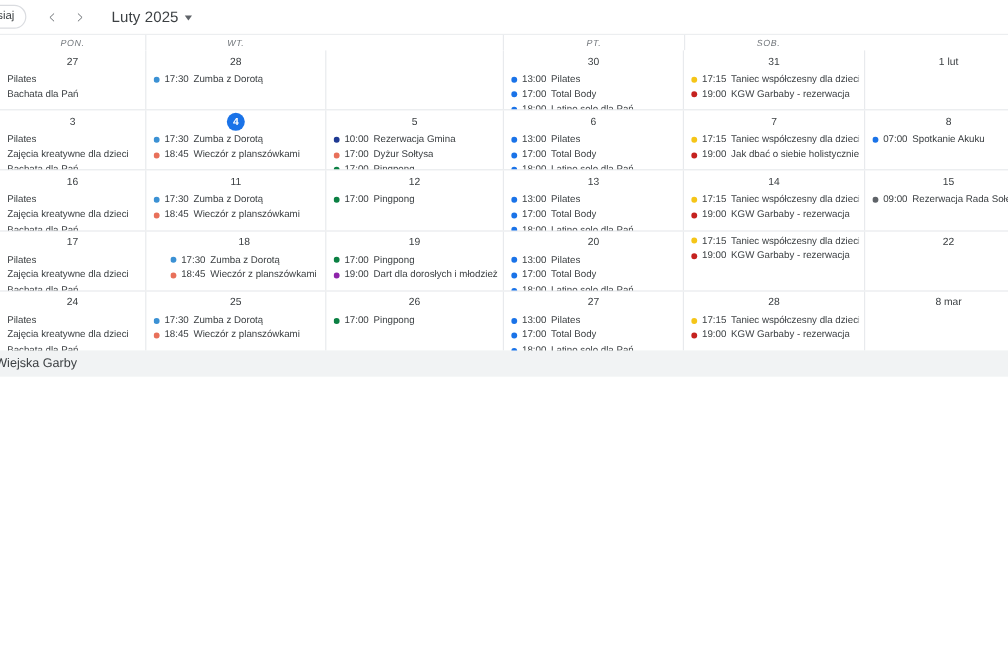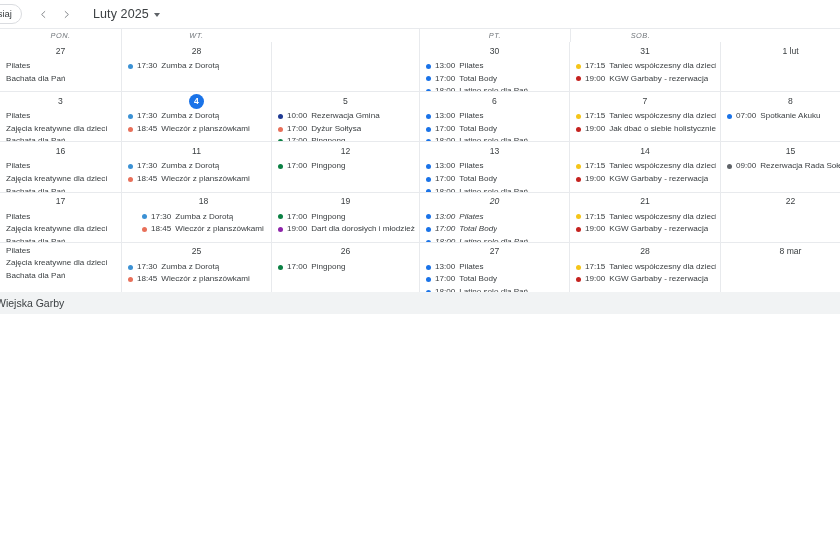--- a/index.html
+++ b/index.html
@@ -465,21 +465,21 @@
               <span class="ev-time">17:00</span>
               <span class="ev-title">Pingpong</span>
             </div>
             <div class="event">
               <span class="dot" style="background: rgb(142, 36, 170);"></span>
               <span class="ev-time">19:00</span>
               <span class="ev-title">Dart dla dorosłych i młodzieży</span>
             </div>
           </div>
         </div>
-        <div class="day-cell" style="flex: 0 0 150px; font-style: italic;">
+        <div class="day-cell" style="flex: 0 0 150px;">
           <div class="day-num-wrap">
             <div class="day-num">20</div>
           </div>
           <div class="events">
             <div class="event">
               <span class="dot" style="background: rgb(26, 115, 232);"></span>
               <span class="ev-time">13:00</span>
               <span class="ev-title">Pilates</span>
             </div>
             <div class="event">
@@ -488,23 +488,20 @@
               <span class="ev-title">Total Body</span>
             </div>
             <div class="event">
               <span class="dot" style="background: rgb(26, 115, 232);"></span>
               <span class="ev-time">18:00</span>
               <span class="ev-title">Latino solo dla Pań</span>
             </div>
           </div>
         </div>
         <div class="day-cell" style="flex: 0 0 151px;">
-          <div class="day-num-wrap">
-            <div class="day-num">21</div>
-          </div>
           <div class="events">
             <div class="event">
               <span class="dot" style="background: rgb(245, 197, 24);"></span>
               <span class="ev-time">17:15</span>
               <span class="ev-title">Taniec współczesny dla dzieci</span>
             </div>
             <div class="event">
               <span class="dot" style="background: rgb(197, 34, 31);"></span>
               <span class="ev-time">19:00</span>
               <span class="ev-title">KGW Garbaby - rezerwacja</span>
@@ -513,20 +510,23 @@
         </div>
         <div class="day-cell" style="flex: 0 0 140px;">
           <div class="day-num-wrap">
             <div class="day-num">22</div>
           </div>
           <div class="events"></div>
         </div>
       </div>
       <div class="week-row">
         <div class="day-cell" style="flex: 0 0 121px;">
+          <div class="day-num-wrap">
+            <div class="day-num">24</div>
+          </div>
           <div class="events">
             <div class="event clipped">
               <span class="ev-title">Pilates</span>
             </div>
             <div class="event clipped">
               <span class="ev-title">Zajęcia kreatywne dla dzieci</span>
             </div>
             <div class="event clipped">
               <span class="ev-title">Bachata dla Pań</span>
             </div>

